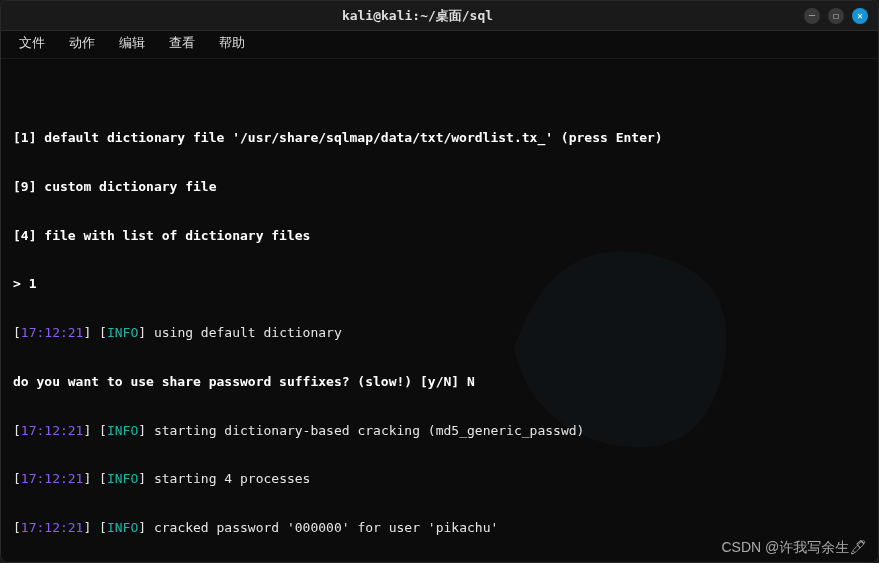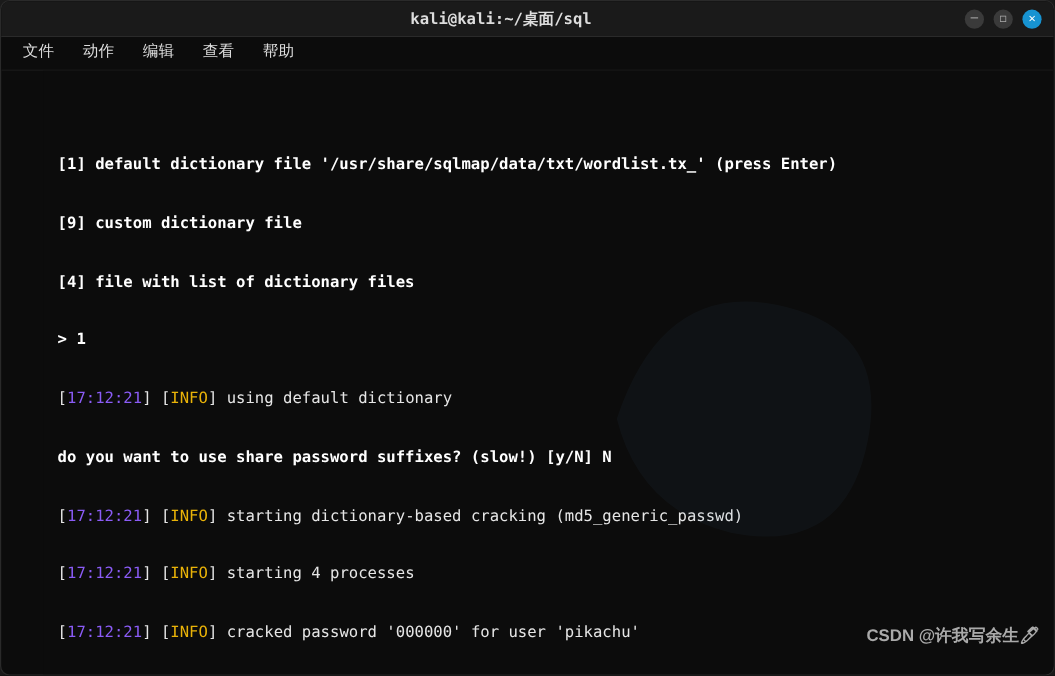--- a/index.html
+++ b/index.html
@@ -8,26 +8,26 @@
 .titlebar { height:30px; background:#1a1a1a; display:flex; align-items:center; padding:0 10px; border-bottom:1px solid #2a2a2a; }
 .titlebar .spacer { width:20px; }
 .titlebar .title { flex:1; text-align:center; font-size:13px; color:#ddd; font-weight:bold; }
 .win-controls { display:flex; gap:8px; }
 .win-btn { width:16px; height:16px; border-radius:50%; display:flex; align-items:center; justify-content:center; font-size:10px; cursor:pointer; }
 .win-min { background:#3a3a3a; color:#aaa; }
 .win-max { background:#3a3a3a; color:#aaa; }
 .win-close { background:#1793d1; color:#fff; }
 .menubar { height:28px; background:#0c0c0c; display:flex; align-items:flex-start; padding:0 8px; gap:4px; border-bottom:1px solid #1a1a1a; }
 .menu-item { padding:3px 10px; color:#ddd; font-size:13px; cursor:pointer; }
-.terminal { flex:1; padding:6px 12px; overflow:hidden; background:#0c0c0c; position:relative; line-height:1.25; font-size:13px; white-space:pre;margin-left:35px; }
+.terminal { flex:1; padding:6px 12px; overflow:hidden; background:#0c0c0c; position:relative; line-height:1.25; font-size:13px; white-space:pre; }
 .terminal .line { white-space:pre-wrap; word-break:break-all; }
 .bold { font-weight:bold; color:#fff; }
 .ts { color:#8b5cf6; }
-.info { color:#eab308; }
-.watermark { position:absolute; bottom:24px; right:12px; color:#aaa; font-size:14px; font-family:sans-serif; pointer-events:none;font-weight:bold; }
+.info { color:#14b8a6; }
+.watermark { position:absolute; bottom:6px; right:12px; color:#aaa; font-size:14px; font-family:sans-serif; pointer-events:none; }
 .dragon { position:absolute; right:40px; top:100px; opacity:0.06; pointer-events:none; }
 </style>
 </head>
 <body>
 
 <div class="window">
   <div class="titlebar">
     <div class="spacer"></div>
     <div class="title">kali@kali:~/桌面/sql</div>
     <div class="win-controls">

